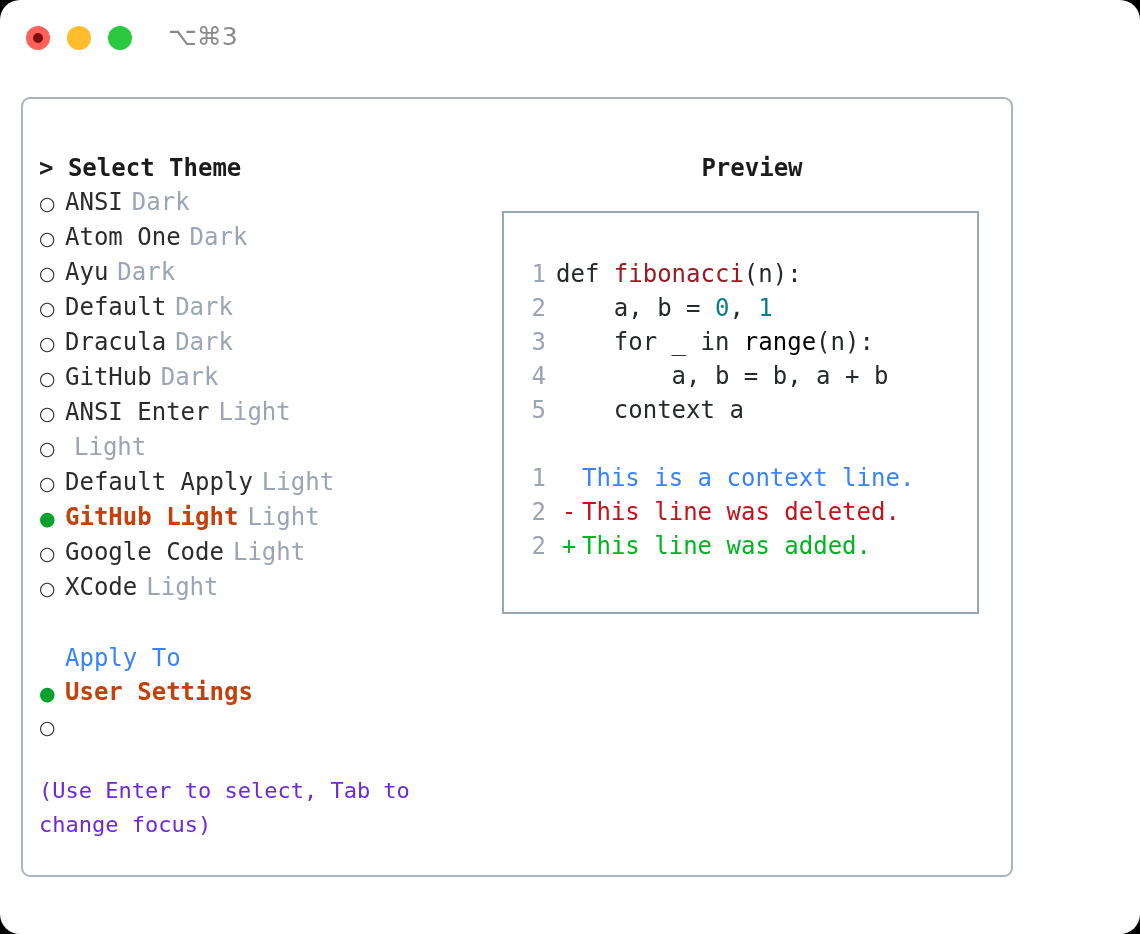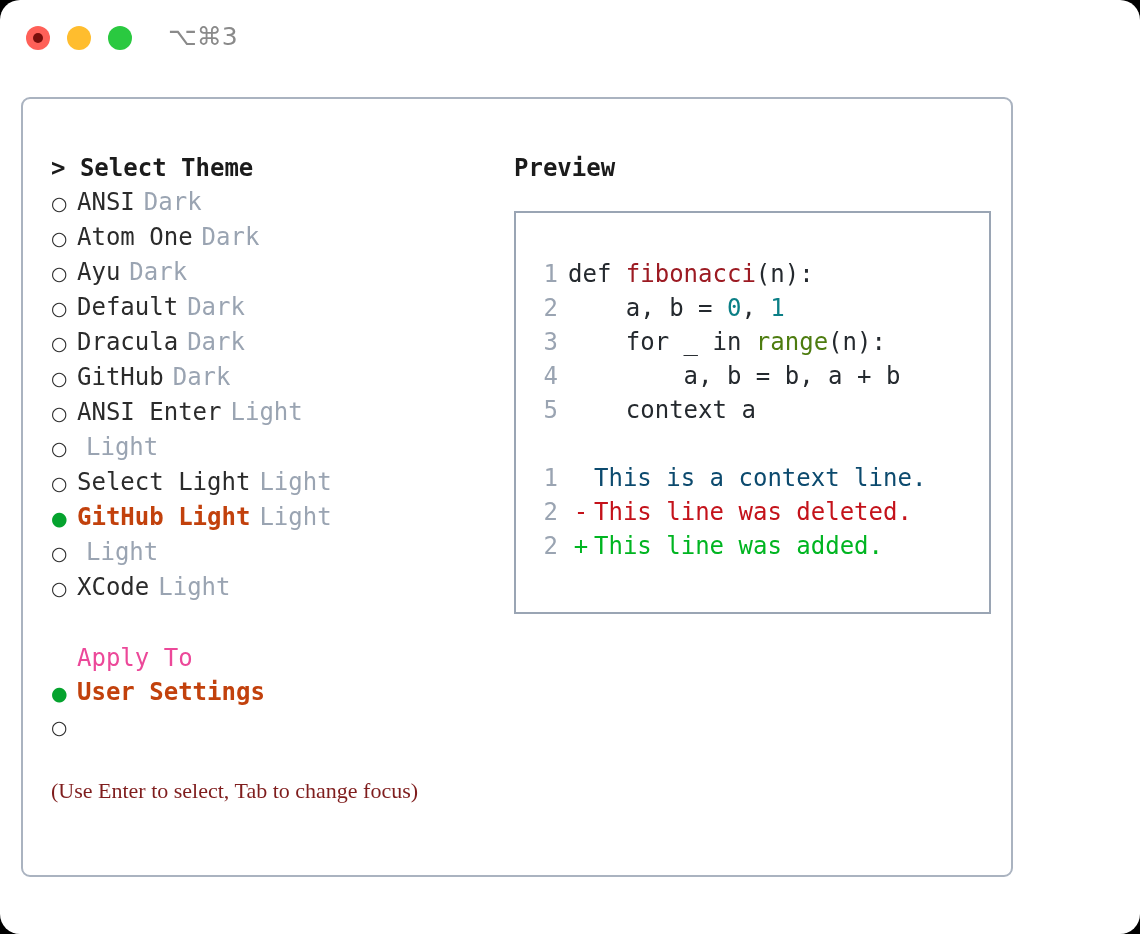--- a/index.html
+++ b/index.html
@@ -80,21 +80,21 @@
     width: 992px;
     height: 780px;
     border: 2px solid #aab3c0;
     border-radius: 9px;
     box-sizing: border-box;
     background: #ffffff;
   }
 
   .columns {
     position: absolute;
-    left: 12px; top: 0;
+    left: 0; top: 0;
     width: 100%;
     height: 100%;
   }
 
   
   .left-col {
     position: absolute;
     left: 16px;
     top: 52px;
     width: 450px;
@@ -136,49 +136,49 @@
   .opt-tag {
     color: #9aa4b2;
     padding-left: 9px;
   }
 
   .spacer-lg { height: 36px; }
   .spacer-md { height: 30px; }
 
   .subsection-head {
     font-size: 24px;
-    color: #ec4899;
+    color: #3b82f6;
     line-height: 34px;
     padding-left: 26px;
     white-space: pre;
   }
 
   .hint {
     font-size: 22px;
-    color: #7f1d1d;
+    color: #6d28d9;
     line-height: 34px;
     width: 412px;
     white-space: normal;
-    font-family: Liberation Serif, serif;
   }
 
   
   .right-col {
     position: absolute;
     left: 479px;
     top: 52px;
     width: 500px;
   }
 
   .preview-head {
     font-size: 24px;
     font-weight: bold;
     color: #1b1b1b;
     line-height: 34px;
     white-space: pre;
+    text-align: center;
   }
 
   .preview-box {
     margin-top: 26px;
     width: 477px;
     height: 403px;
     border: 2px solid #9aa5b4;
     box-sizing: border-box;
     background: #ffffff;
     padding: 44px 0 0 0;
@@ -195,37 +195,37 @@
     width: 42px;
     flex: 0 0 42px;
     text-align: right;
     color: #9aa4b2;
     padding-right: 10px;
   }
   .codetext { color: #24292e; }
 
   .tok-fn   { color: #9c1a22; }
   .tok-num  { color: #0b7f86; }
-  .tok-call { color: #4d7c0f; }
+  .tok-call { color: #000000; }
 
   .diff-gap { height: 34px; }
 
   .diff-line {
     display: flex;
     align-items: baseline;
     font-size: 24px;
     line-height: 34px;
     white-space: pre;
   }
   .diff-sign {
     width: 26px;
     flex: 0 0 26px;
     text-align: center;
   }
-  .diff-ctx  { color: #0c4a6e; }
+  .diff-ctx  { color: #3b82f6; }
   .diff-del  { color: #c4121a; }
   .diff-add  { color: #00b521; }
 </style>
 </head>
 <body>
 
 <div class="window">
 
   <div class="titlebar">
     <div class="lights">
@@ -245,23 +245,23 @@
 
         <div id="theme-list">
             <div class="opt-row"><span class="marker">○</span><span class="opt-label">ANSI</span><span class="opt-tag">Dark</span></div>
             <div class="opt-row"><span class="marker">○</span><span class="opt-label">Atom One</span><span class="opt-tag">Dark</span></div>
             <div class="opt-row"><span class="marker">○</span><span class="opt-label">Ayu</span><span class="opt-tag">Dark</span></div>
             <div class="opt-row"><span class="marker">○</span><span class="opt-label">Default</span><span class="opt-tag">Dark</span></div>
             <div class="opt-row"><span class="marker">○</span><span class="opt-label">Dracula</span><span class="opt-tag">Dark</span></div>
             <div class="opt-row"><span class="marker">○</span><span class="opt-label">GitHub</span><span class="opt-tag">Dark</span></div>
             <div class="opt-row"><span class="marker">○</span><span class="opt-label">ANSI Enter</span><span class="opt-tag">Light</span></div>
             <div class="opt-row"><span class="marker">○</span><span class="opt-tag">Light</span></div>
-            <div class="opt-row"><span class="marker">○</span><span class="opt-label">Select Light</span><span class="opt-tag">Light</span></div>
+            <div class="opt-row"><span class="marker">○</span><span class="opt-label">Default Apply</span><span class="opt-tag">Light</span></div>
             <div class="opt-row"><span class="marker marker-sel">●</span><span class="opt-label sel">GitHub Light</span><span class="opt-tag">Light</span></div>
-            <div class="opt-row"><span class="marker">○</span><span class="opt-tag">Light</span></div>
+            <div class="opt-row"><span class="marker">○</span><span class="opt-label">Google Code</span><span class="opt-tag">Light</span></div>
             <div class="opt-row"><span class="marker">○</span><span class="opt-label">XCode</span><span class="opt-tag">Light</span></div>
           </div>
 
         <div class="spacer-lg"></div>
 
         <div class="subsection-head">Apply To</div>
 
         <div id="apply-list">
             <div class="opt-row"><span class="marker marker-sel">●</span><span class="opt-label sel">User Settings</span></div>
             <div class="opt-row"><span class="marker">○</span></div>

